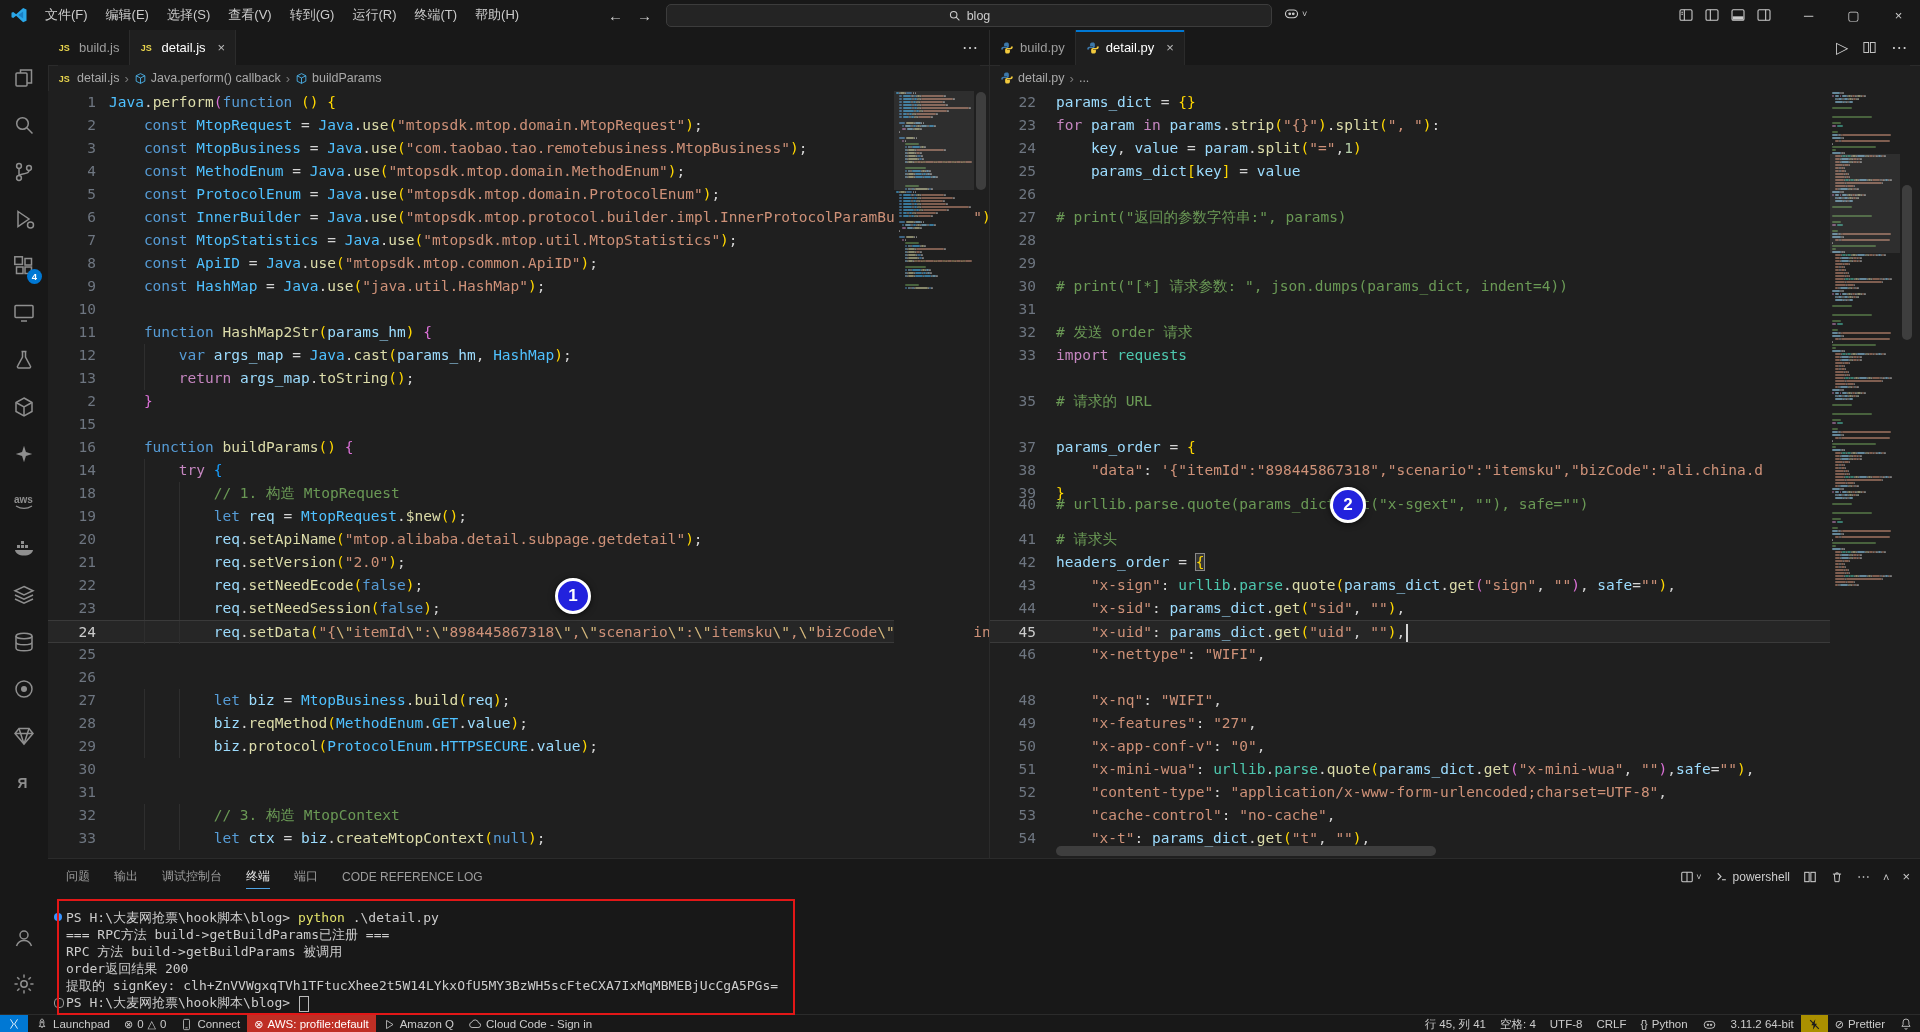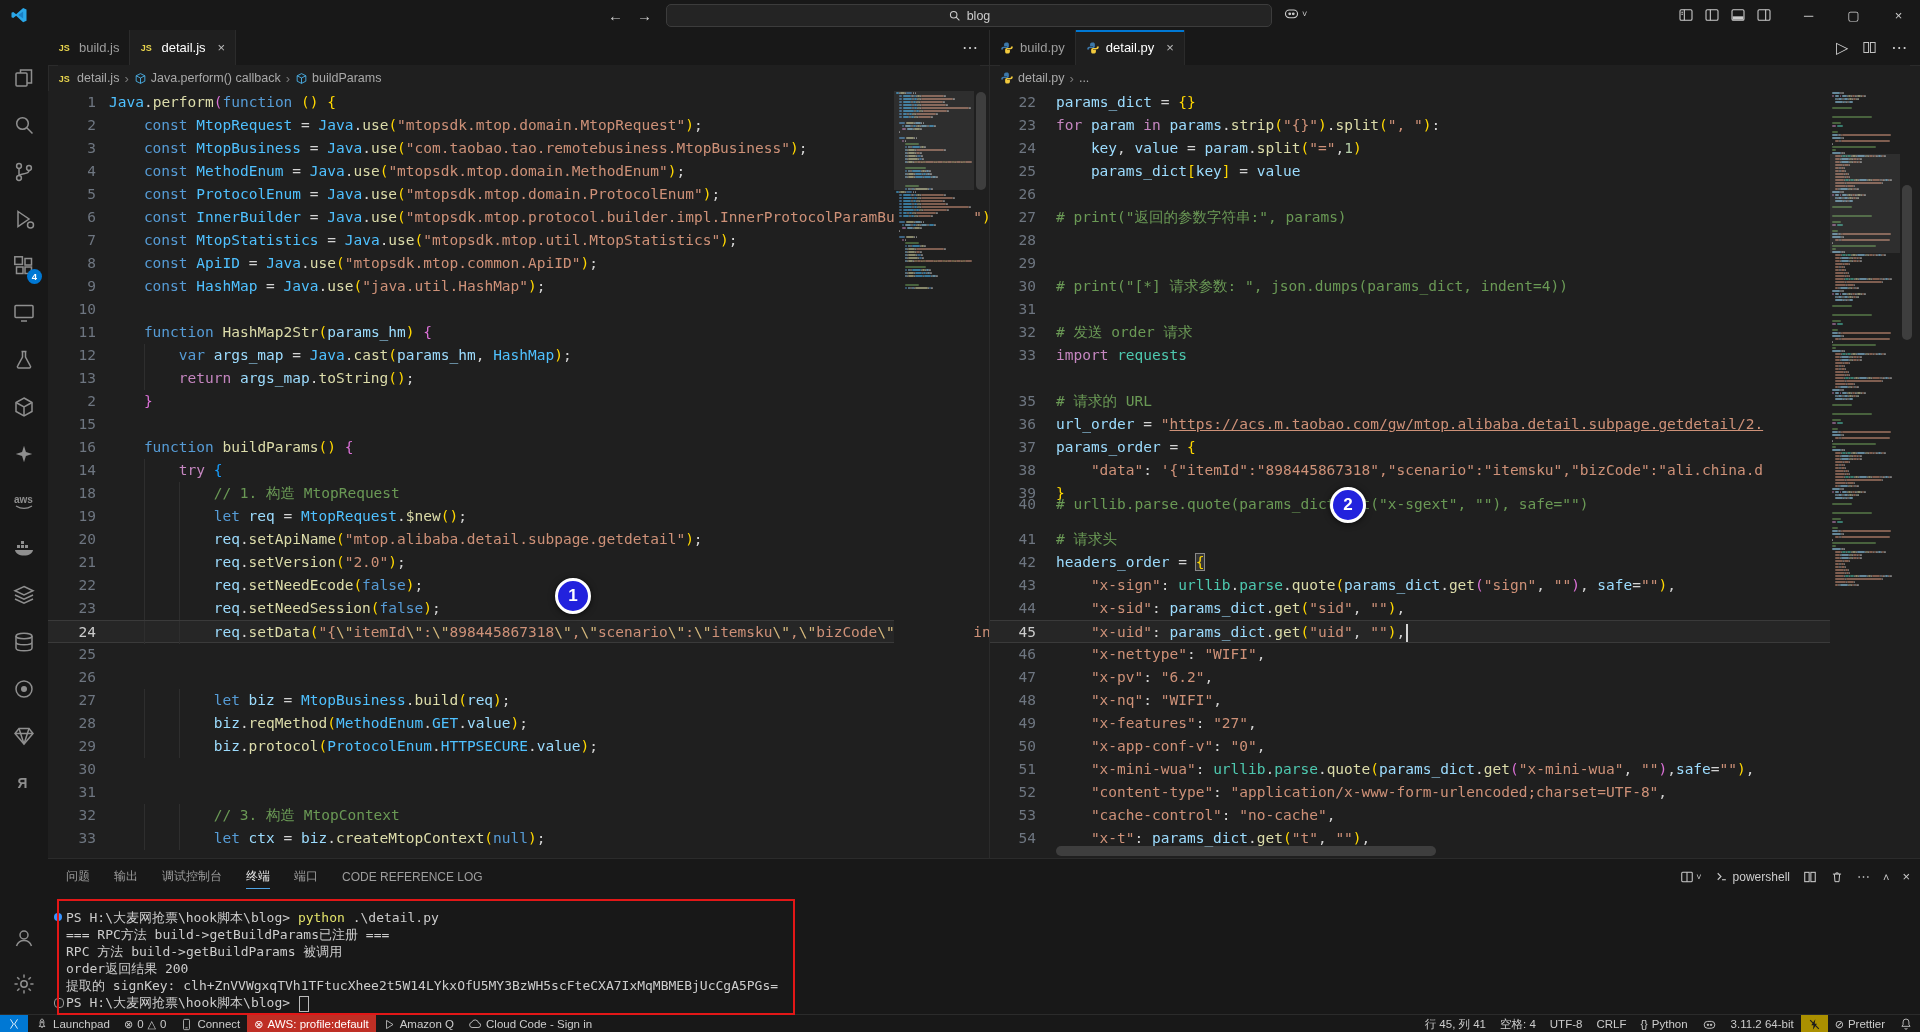--- a/index.html
+++ b/index.html
@@ -74,20 +74,30 @@
 </head>
 <body>
 
 <div id="titlebar">
   <span id="logo">
     <svg width="18" height="18" viewBox="0 0 24 24">
         <path fill="#2aa7e8" d="M17.5 2.5L8.2 11.1 4.3 8 2 9v6l2.3 1 3.9-3.1 9.3 8.6 4.5-2V4.5z"></path>
         <path fill="#1a7fc4" d="M17.5 7.2v9.6L11 12z"></path>
       </svg>
   </span>
+  <span id="menus">
+      <span class="menu-item">文件(F)</span>
+      <span class="menu-item">编辑(E)</span>
+      <span class="menu-item">选择(S)</span>
+      <span class="menu-item">查看(V)</span>
+      <span class="menu-item">转到(G)</span>
+      <span class="menu-item">运行(R)</span>
+      <span class="menu-item">终端(T)</span>
+      <span class="menu-item">帮助(H)</span>
+    </span>
   <span id="nav-arrows">
     <span>←</span>
     <span>→</span>
   </span>
   <div id="searchbox">
     <span>
         <svg width="13" height="13" viewBox="0 0 24 24" fill="none" stroke="#cccccc" stroke-width="2">
           <circle cx="10.5" cy="10.5" r="6"></circle>
           <path d="M15 15l6 6"></path>
         </svg>
@@ -858,32 +868,30 @@
       <div class="crow" style="top: 69px; width: 840px;"><span class="lnum" style="width: 46px;">25</span><span class="codeln" style="left: 66px;"><span class="ind"></span><span class="tok-v">params_dict</span><span class="tok-b1">[</span><span class="tok-v">key</span><span class="tok-b1">]</span><span class="tok-w"> = </span><span class="tok-v">value</span></span></div>
       <div class="crow" style="top: 92px; width: 840px;"><span class="lnum" style="width: 46px;">26</span><span class="codeln" style="left: 66px;"></span></div>
       <div class="crow" style="top: 115px; width: 840px;"><span class="lnum" style="width: 46px;">27</span><span class="codeln" style="left: 66px;"><span class="tok-m"># print("返回的参数字符串:", params)</span></span></div>
       <div class="crow" style="top: 138px; width: 840px;"><span class="lnum" style="width: 46px;">28</span><span class="codeln" style="left: 66px;"></span></div>
       <div class="crow" style="top: 161px; width: 840px;"><span class="lnum" style="width: 46px;">29</span><span class="codeln" style="left: 66px;"></span></div>
       <div class="crow" style="top: 184px; width: 840px;"><span class="lnum" style="width: 46px;">30</span><span class="codeln" style="left: 66px;"><span class="tok-m"># print("[*] 请求参数: ", json.dumps(params_dict, indent=4))</span></span></div>
       <div class="crow" style="top: 207px; width: 840px;"><span class="lnum" style="width: 46px;">31</span><span class="codeln" style="left: 66px;"></span></div>
       <div class="crow" style="top: 230px; width: 840px;"><span class="lnum" style="width: 46px;">32</span><span class="codeln" style="left: 66px;"><span class="tok-m"># 发送 order 请求</span></span></div>
       <div class="crow" style="top: 253px; width: 840px;"><span class="lnum" style="width: 46px;">33</span><span class="codeln" style="left: 66px;"><span class="tok-c">import</span><span class="tok-w"> </span><span class="tok-t">requests</span></span></div>
       <div class="crow" style="top: 299px; width: 840px;"><span class="lnum" style="width: 46px;">35</span><span class="codeln" style="left: 66px;"><span class="tok-m"># 请求的 URL</span></span></div>
-      <div class="crow" style="top: 322px; width: 840px;"><span class="lnum" style="width: 46px;">36</span><span class="codeln" style="left: 66px;"><span class="tok-v">url_order</span><span class="tok-w"> = </span><span class="tok-s">"</span><span class="tok-S">https://acs.m.taobao.com/gw/mtop.alibaba.detail.subpage.getdetail/2.</span></span></div>
       <div class="crow" style="top: 345px; width: 840px;"><span class="lnum" style="width: 46px;">37</span><span class="codeln" style="left: 66px;"><span class="tok-v">params_order</span><span class="tok-w"> = </span><span class="tok-b1">{</span></span></div>
       <div class="crow" style="top: 368px; width: 840px;"><span class="lnum" style="width: 46px;">38</span><span class="codeln" style="left: 66px;"><span class="ind"></span><span class="tok-s">"data"</span><span class="tok-w">: </span><span class="tok-s">'{"itemId":"898445867318","scenario":"itemsku","bizCode":"ali.china.d</span></span></div>
       <div class="crow" style="top: 391px; width: 840px;"><span class="lnum" style="width: 46px;">39</span><span class="codeln" style="left: 66px;"><span class="tok-b1">}</span></span></div>
       <div class="crow" style="top: 402px; width: 840px;"><span class="lnum" style="width: 46px;">40</span><span class="codeln" style="left: 66px;"><span class="tok-m"># urllib.parse.quote(params_dict.get("x-sgext", ""), safe="")</span></span></div>
       <div class="crow" style="top: 437px; width: 840px;"><span class="lnum" style="width: 46px;">41</span><span class="codeln" style="left: 66px;"><span class="tok-m"># 请求头</span></span></div>
       <div class="crow" style="top: 460px; width: 840px;"><span class="lnum" style="width: 46px;">42</span><span class="codeln" style="left: 66px;"><span class="tok-v">headers_order</span><span class="tok-w"> = </span><span class="tok-bm">{</span></span></div>
       <div class="crow" style="top: 483px; width: 840px;"><span class="lnum" style="width: 46px;">43</span><span class="codeln" style="left: 66px;"><span class="ind"></span><span class="tok-s">"x-sign"</span><span class="tok-w">: </span><span class="tok-t">urllib</span><span class="tok-w">.</span><span class="tok-t">parse</span><span class="tok-w">.</span><span class="tok-f">quote</span><span class="tok-b1">(</span><span class="tok-v">params_dict</span><span class="tok-w">.</span><span class="tok-f">get</span><span class="tok-b2">(</span><span class="tok-s">"sign"</span><span class="tok-w">, </span><span class="tok-s">""</span><span class="tok-b2">)</span><span class="tok-w">, </span><span class="tok-v">safe</span><span class="tok-w">=</span><span class="tok-s">""</span><span class="tok-b1">)</span><span class="tok-w">,</span></span></div>
       <div class="crow" style="top: 506px; width: 840px;"><span class="lnum" style="width: 46px;">44</span><span class="codeln" style="left: 66px;"><span class="ind"></span><span class="tok-s">"x-sid"</span><span class="tok-w">: </span><span class="tok-v">params_dict</span><span class="tok-w">.</span><span class="tok-f">get</span><span class="tok-b1">(</span><span class="tok-s">"sid"</span><span class="tok-w">, </span><span class="tok-s">""</span><span class="tok-b1">)</span><span class="tok-w">,</span></span></div>
       <div class="crow cur" style="top: 529px; width: 840px;"><span class="lnum" style="width: 46px;">45</span><span class="codeln" style="left: 66px;"><span class="ind"></span><span class="tok-s">"x-uid"</span><span class="tok-w">: </span><span class="tok-v">params_dict</span><span class="tok-w">.</span><span class="tok-f">get</span><span class="tok-b1">(</span><span class="tok-s">"uid"</span><span class="tok-w">, </span><span class="tok-s">""</span><span class="tok-b1">)</span><span class="tok-w">,</span><span class="cursor"></span></span></div>
       <div class="crow" style="top: 552px; width: 840px;"><span class="lnum" style="width: 46px;">46</span><span class="codeln" style="left: 66px;"><span class="ind"></span><span class="tok-s">"x-nettype"</span><span class="tok-w">: </span><span class="tok-s">"WIFI"</span><span class="tok-w">,</span></span></div>
-      <div class="crow" style="top: 575px; width: 840px;"><span class="lnum" style="width: 46px;">47</span><span class="codeln" style="left: 66px;"><span class="ind"></span><span class="tok-s">"x-pv"</span><span class="tok-w">: </span><span class="tok-s">"6.2"</span><span class="tok-w">,</span></span></div>
       <div class="crow" style="top: 598px; width: 840px;"><span class="lnum" style="width: 46px;">48</span><span class="codeln" style="left: 66px;"><span class="ind"></span><span class="tok-s">"x-nq"</span><span class="tok-w">: </span><span class="tok-s">"WIFI"</span><span class="tok-w">,</span></span></div>
       <div class="crow" style="top: 621px; width: 840px;"><span class="lnum" style="width: 46px;">49</span><span class="codeln" style="left: 66px;"><span class="ind"></span><span class="tok-s">"x-features"</span><span class="tok-w">: </span><span class="tok-s">"27"</span><span class="tok-w">,</span></span></div>
       <div class="crow" style="top: 644px; width: 840px;"><span class="lnum" style="width: 46px;">50</span><span class="codeln" style="left: 66px;"><span class="ind"></span><span class="tok-s">"x-app-conf-v"</span><span class="tok-w">: </span><span class="tok-s">"0"</span><span class="tok-w">,</span></span></div>
       <div class="crow" style="top: 667px; width: 840px;"><span class="lnum" style="width: 46px;">51</span><span class="codeln" style="left: 66px;"><span class="ind"></span><span class="tok-s">"x-mini-wua"</span><span class="tok-w">: </span><span class="tok-t">urllib</span><span class="tok-w">.</span><span class="tok-t">parse</span><span class="tok-w">.</span><span class="tok-f">quote</span><span class="tok-b1">(</span><span class="tok-v">params_dict</span><span class="tok-w">.</span><span class="tok-f">get</span><span class="tok-b2">(</span><span class="tok-s">"x-mini-wua"</span><span class="tok-w">, </span><span class="tok-s">""</span><span class="tok-b2">)</span><span class="tok-w">,</span><span class="tok-v">safe</span><span class="tok-w">=</span><span class="tok-s">""</span><span class="tok-b1">)</span><span class="tok-w">,</span></span></div>
       <div class="crow" style="top: 690px; width: 840px;"><span class="lnum" style="width: 46px;">52</span><span class="codeln" style="left: 66px;"><span class="ind"></span><span class="tok-s">"content-type"</span><span class="tok-w">: </span><span class="tok-s">"application/x-www-form-urlencoded;charset=UTF-8"</span><span class="tok-w">,</span></span></div>
       <div class="crow" style="top: 713px; width: 840px;"><span class="lnum" style="width: 46px;">53</span><span class="codeln" style="left: 66px;"><span class="ind"></span><span class="tok-s">"cache-control"</span><span class="tok-w">: </span><span class="tok-s">"no-cache"</span><span class="tok-w">,</span></span></div>
       <div class="crow" style="top: 736px; width: 840px;"><span class="lnum" style="width: 46px;">54</span><span class="codeln" style="left: 66px;"><span class="ind"></span><span class="tok-s">"x-t"</span><span class="tok-w">: </span><span class="tok-v">params_dict</span><span class="tok-w">.</span><span class="tok-f">get</span><span class="tok-b1">(</span><span class="tok-s">"t"</span><span class="tok-w">, </span><span class="tok-s">""</span><span class="tok-b1">)</span><span class="tok-w">,</span></span></div>
     </div>
     <div class="minimap" style="left: 1830px; width: 70px; height: 767px;">
       <div class="mm-bar" style="left: 2px; top: 1px; width: 7.92px; background: rgb(156, 220, 254);"></div>

